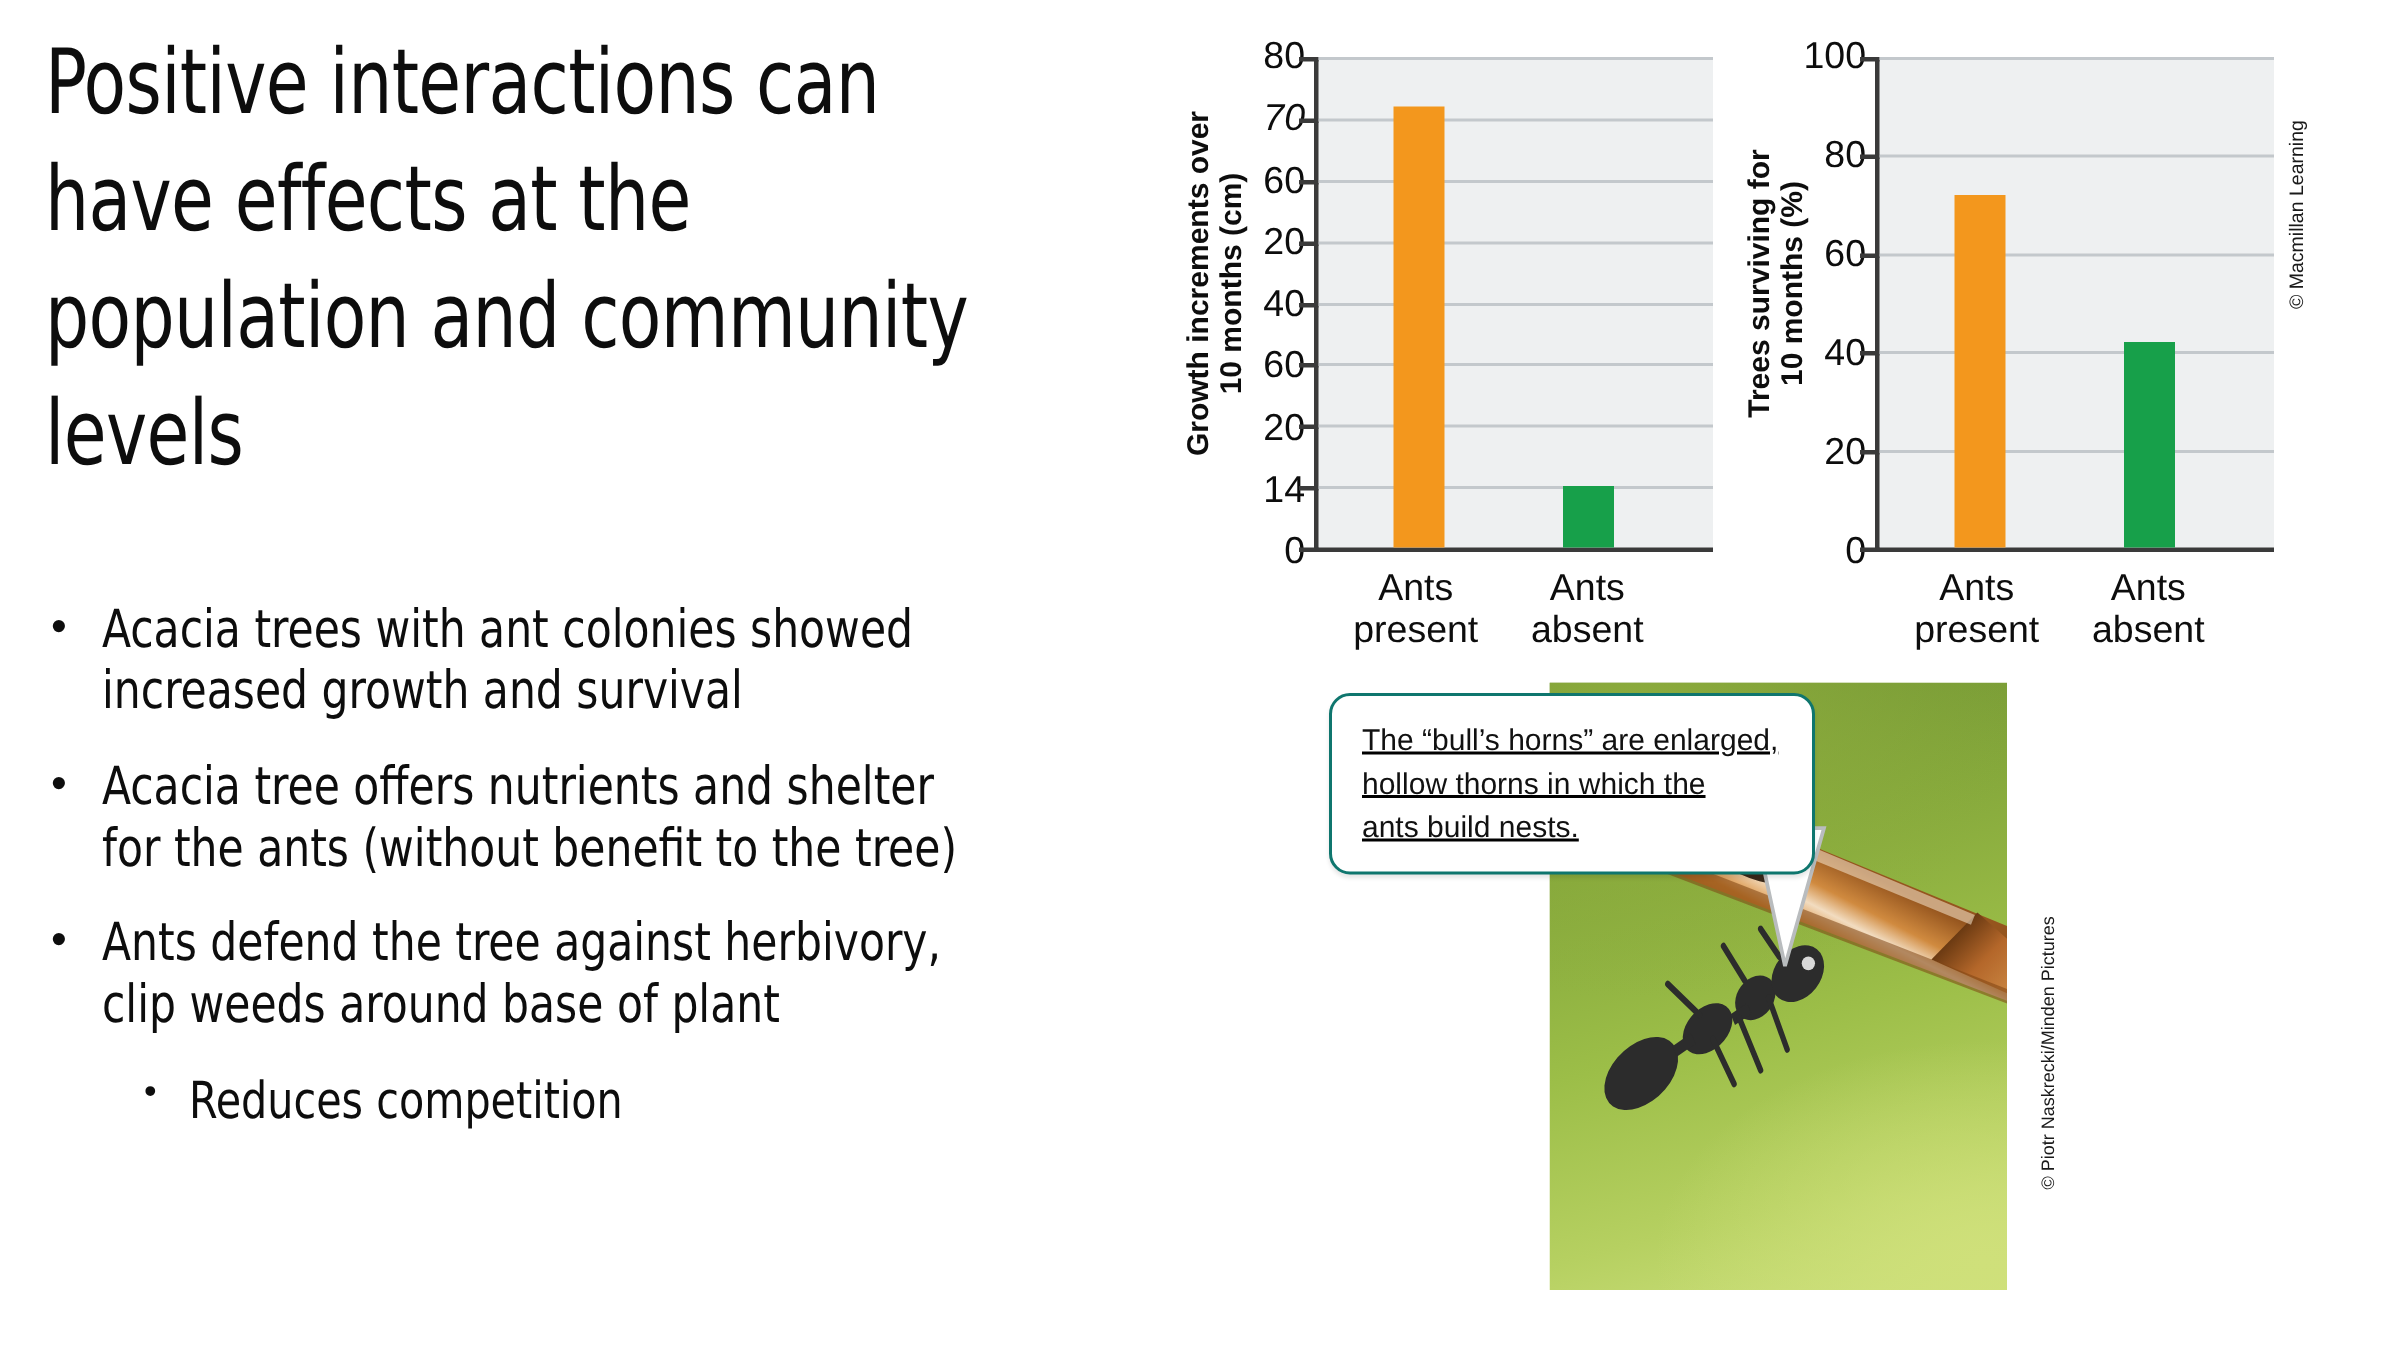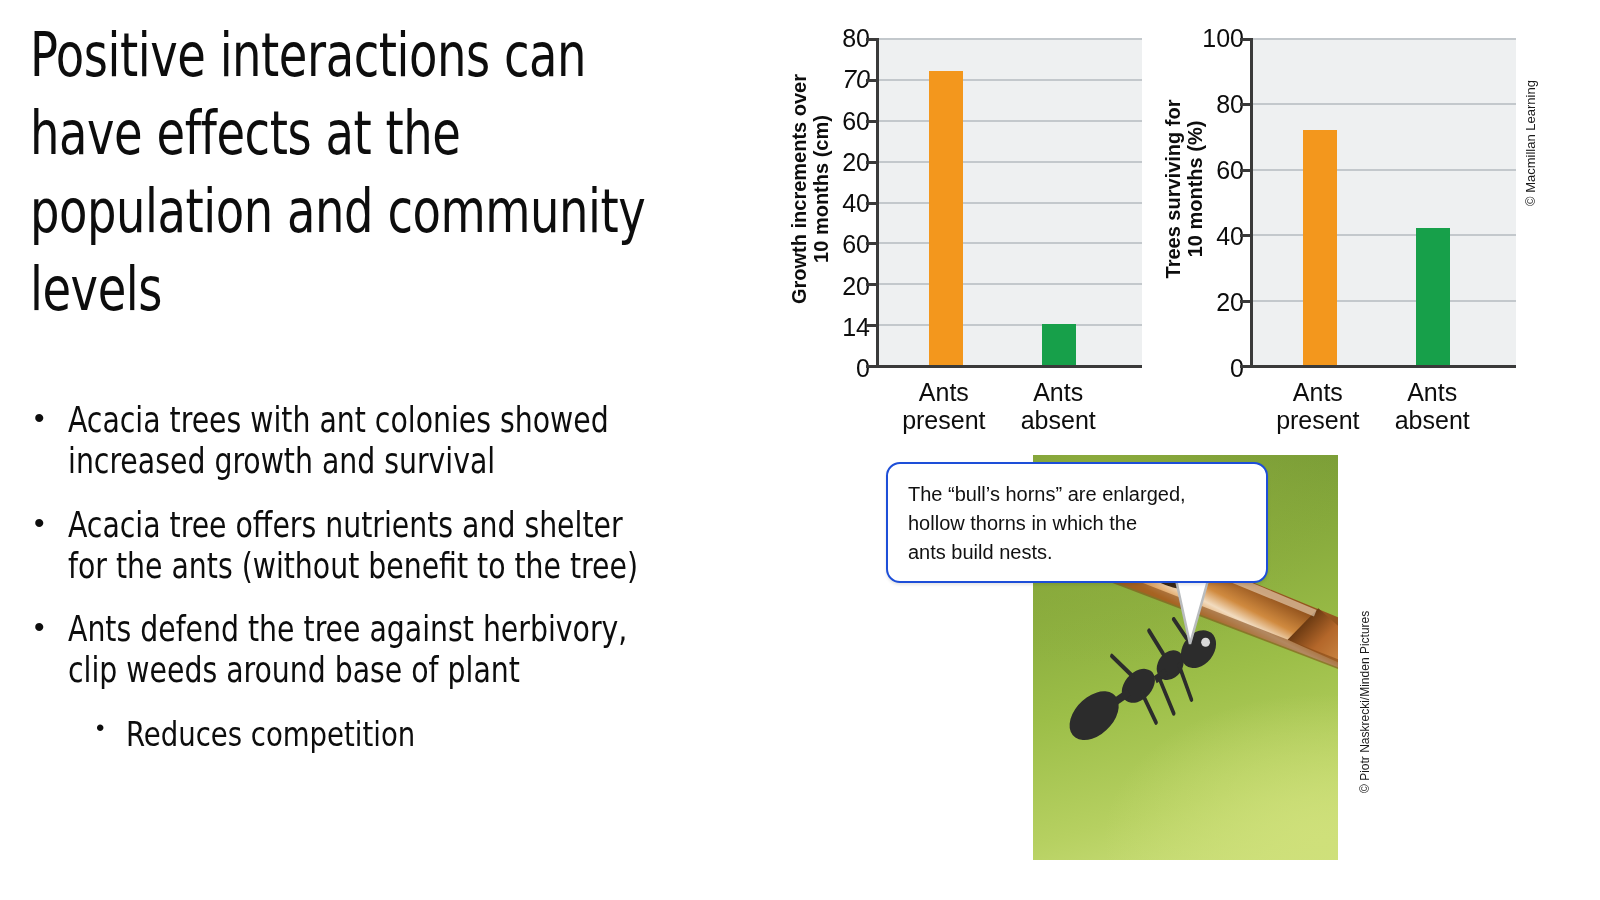--- a/index.html
+++ b/index.html
@@ -229,28 +229,29 @@
     width: 150%;
     height: 52%;
   }
   .ant-part { position: absolute; }
 
   
   #callout {
     position: absolute;
     left: 886px;
     top: 462px;
-    width: 382px;
+    width: 324px;
     padding: 16px 16px 14px 20px;
     background: #ffffff;
-    border: 2px solid #1d4ed8;
+    border: 2px solid #0f766e;
     border-radius: 14px;
     box-sizing: border-box;
     box-shadow: 0 2px 3px rgba(0,0,0,0.10);
     z-index: 5;
+    text-decoration: underline;
   }
   #callout-text {
     font-family: "Liberation Sans", sans-serif;
     font-size: 20px;
     line-height: 1.45;
     color: #111111;
     white-space: pre-line;
   }
   #callout-pointer {
     position: absolute;

